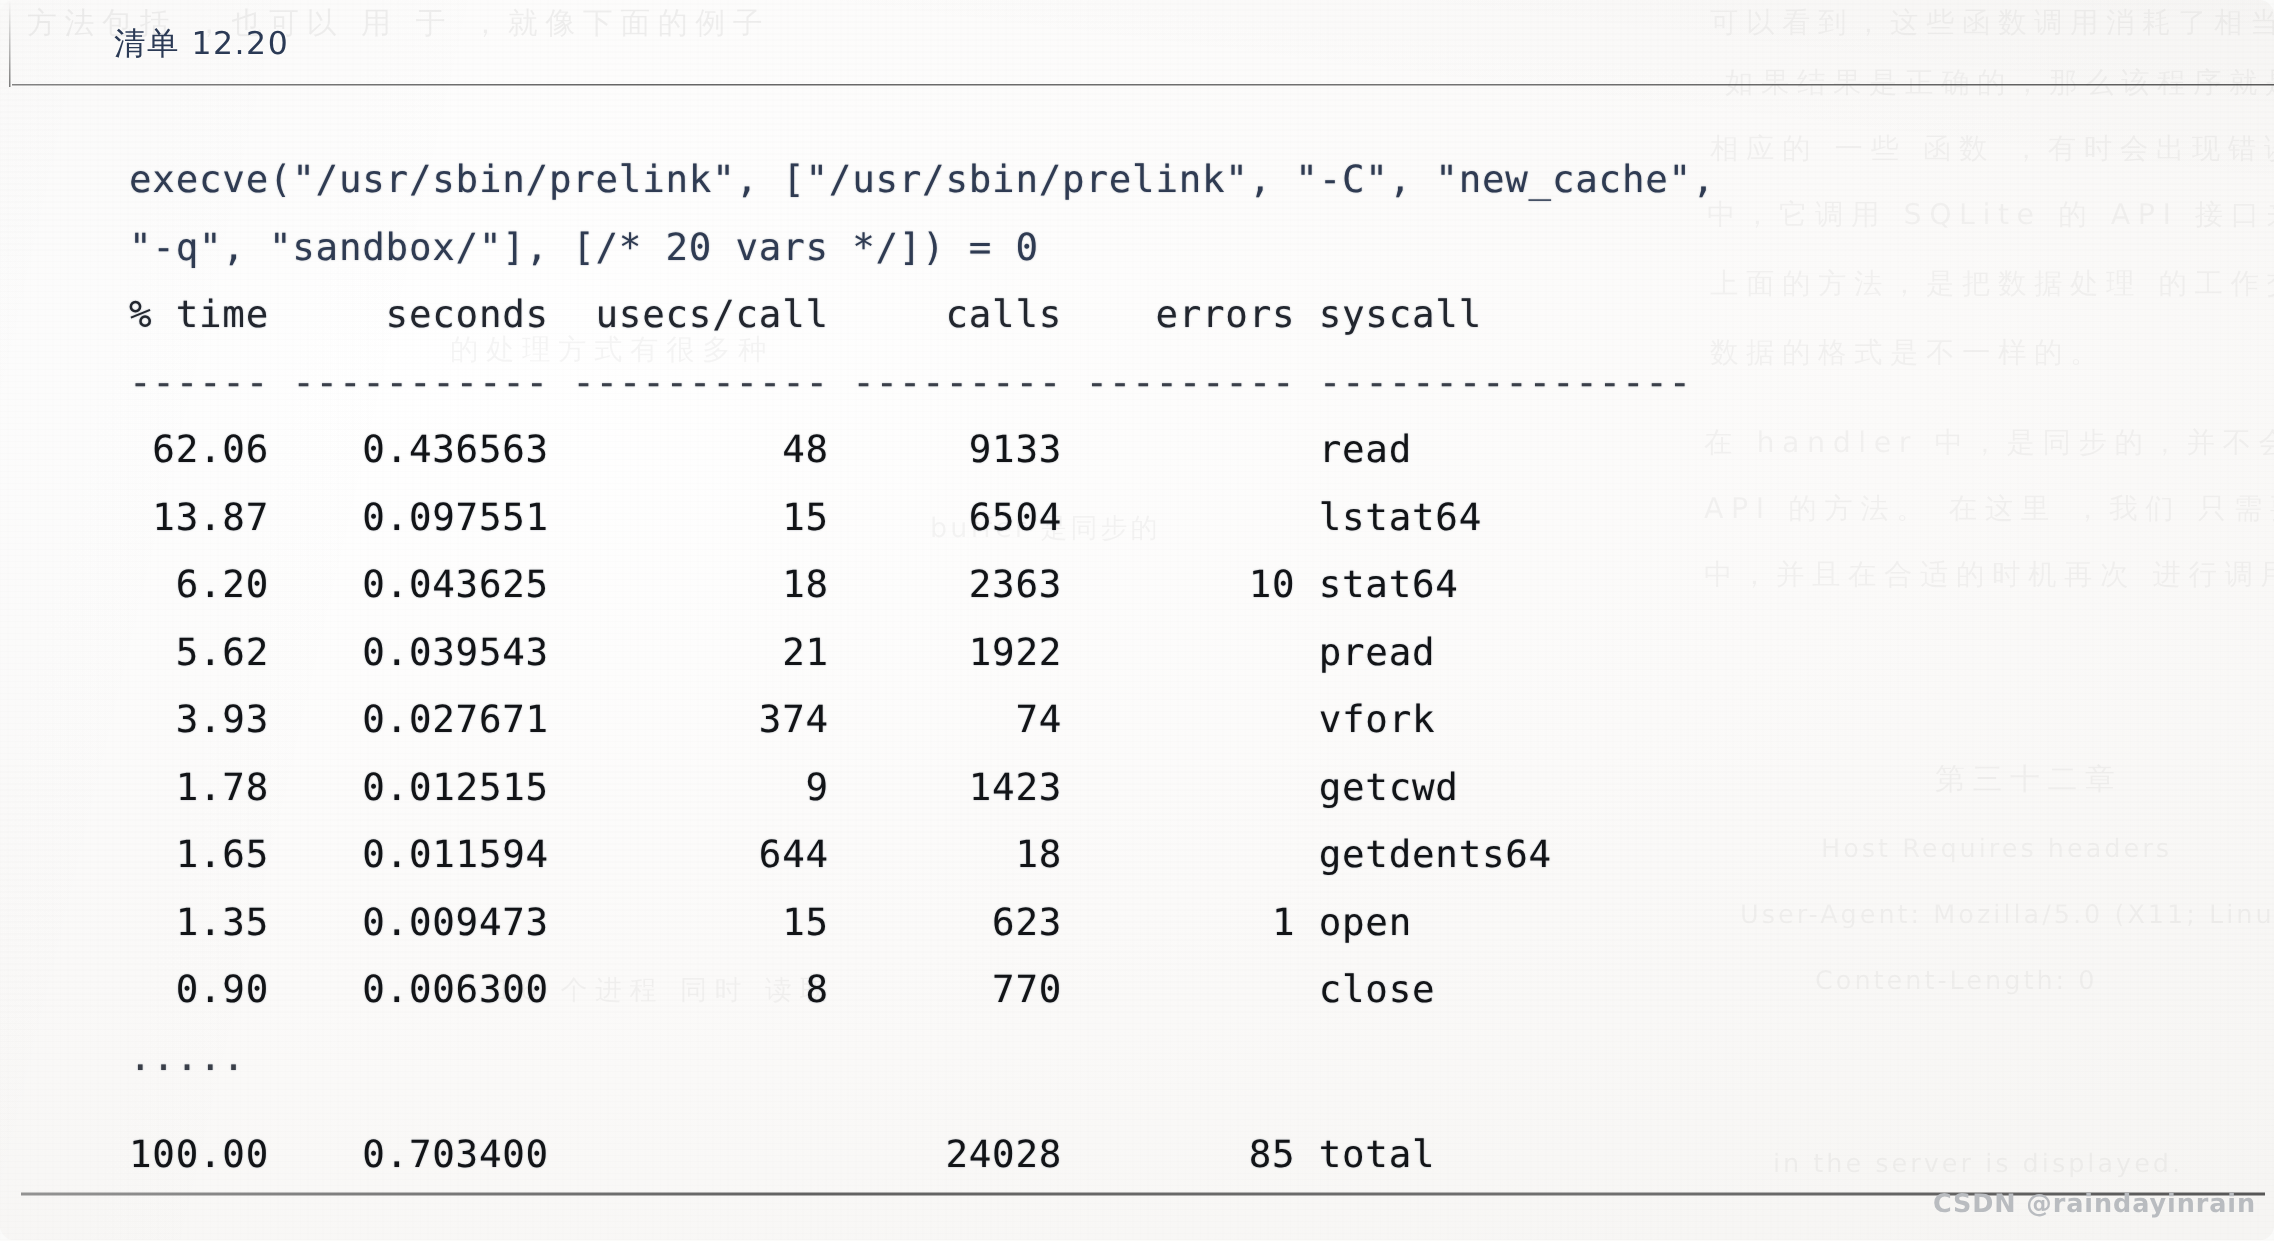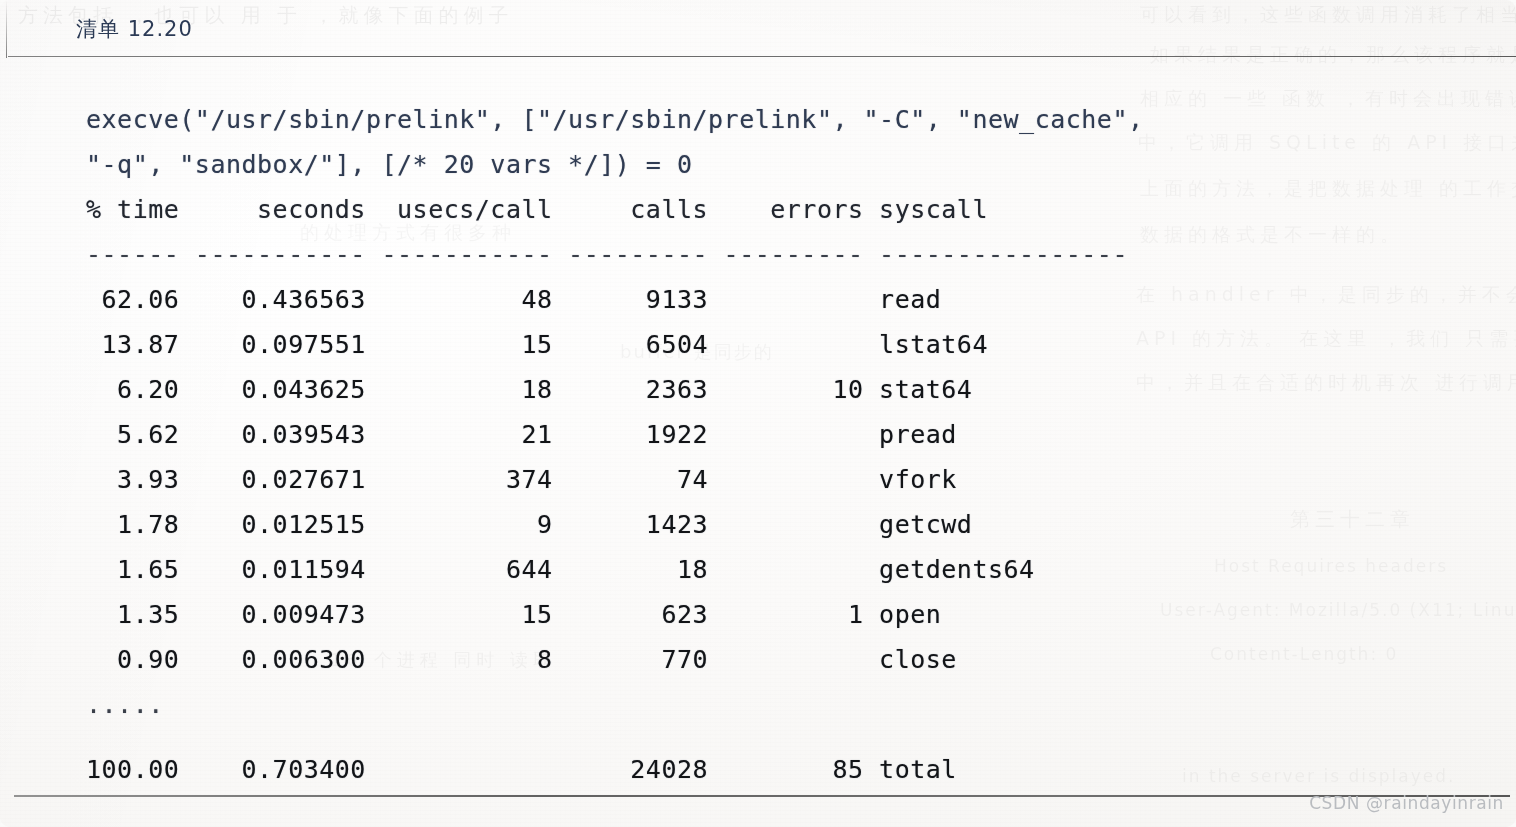--- a/index.html
+++ b/index.html
@@ -118,20 +118,21 @@
   
   #watermark {
     position: absolute;
     right: 12px;
     top: 793px;
     font-family: "DejaVu Sans", sans-serif;
     font-size: 17px;
     color: #b9bcc0;
     letter-spacing: .6px;
     white-space: nowrap;
+    font-weight: bold;
   }
 </style>
 </head>
 <body>
 
 <div id="page">
   <div id="paper-grain"></div>
 
   <div class="ghost-layer" id="ghost-layer">
       <div class="ghost cjk" style="left: 18px; top: 2px; font-size: 20px;">方法包括 ，也可以 用 于 ，就像下面的例子</div>

